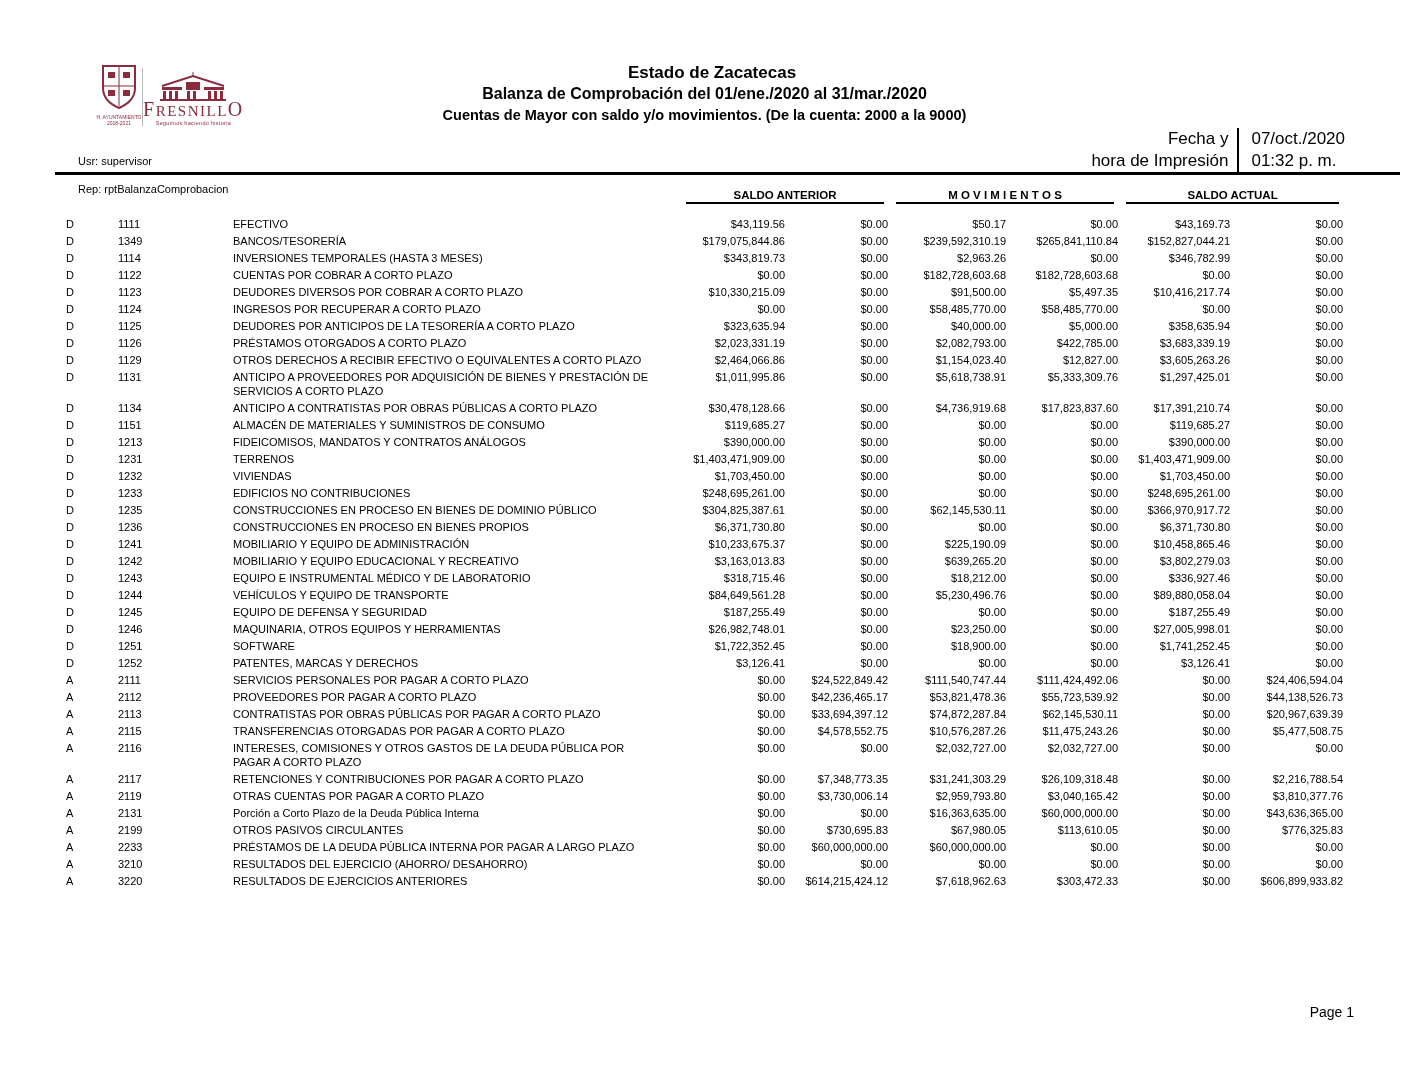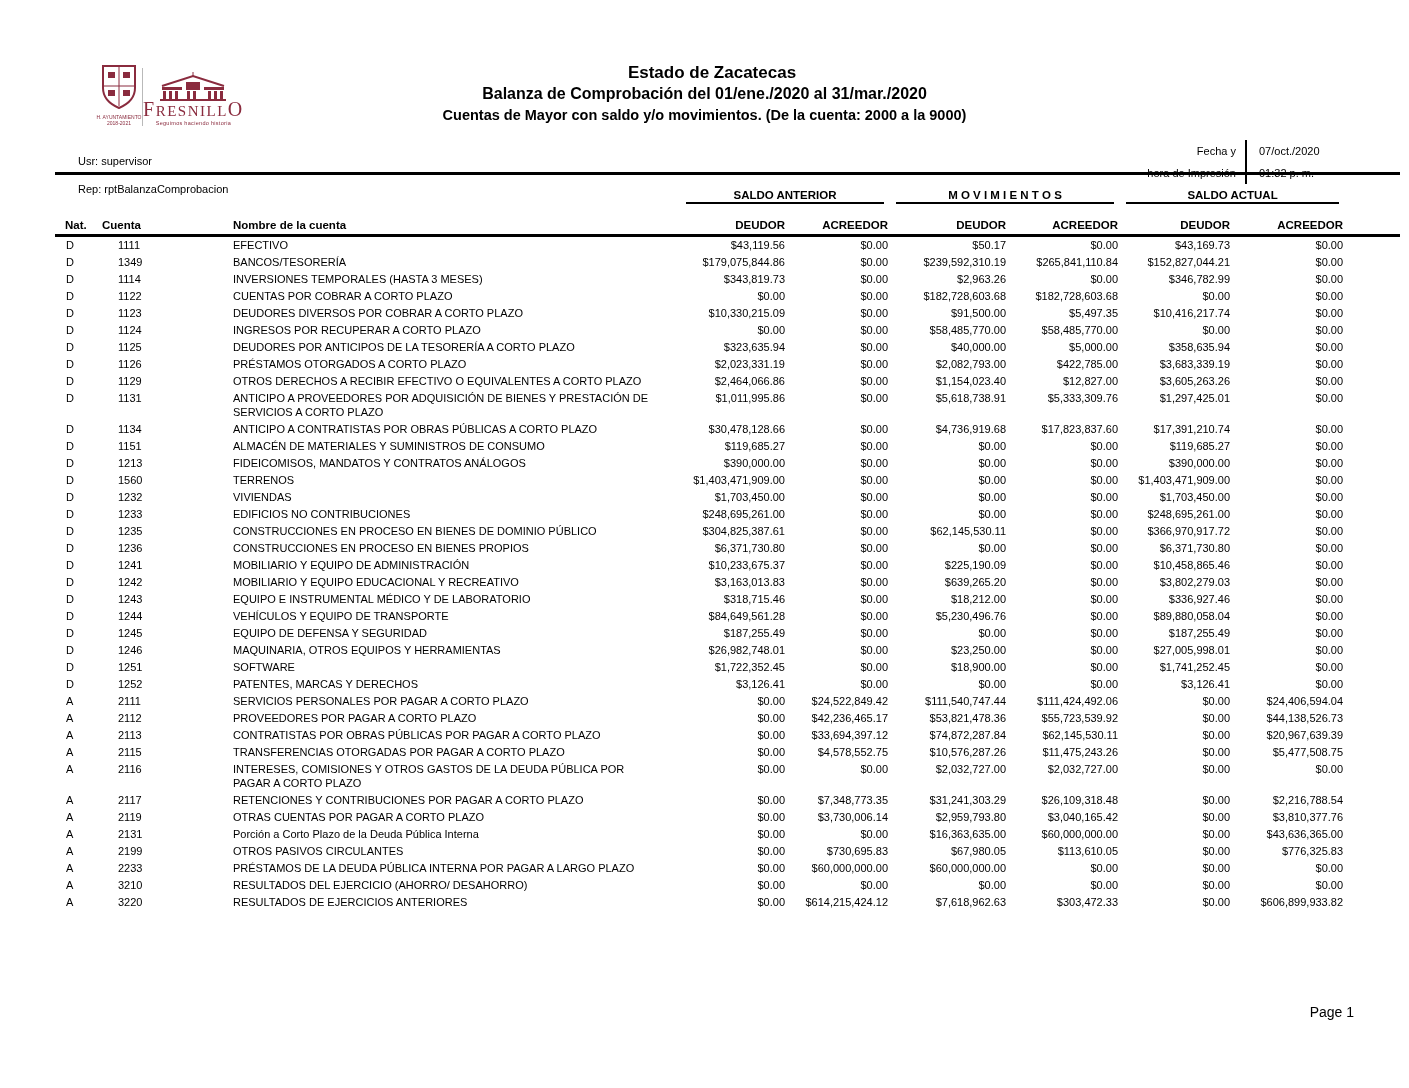--- a/index.html
+++ b/index.html
@@ -21,21 +21,21 @@
   .brand { font-family:"Liberation Serif", serif; color:#8a2b3e; font-size:15px; letter-spacing:1.5px; line-height:15px; }
   .brand .big { font-size:20px; }
   .tagline { font-size:5.5px; color:#8a2b3e; letter-spacing:.3px; margin-top:1px; }
 
   .title-block { position:absolute; left:0; right:0; top:62px; text-align:center; }
   .t1 { font-size:22px; font-weight:bold; line-height:26px; }
   .t2 { font-size:17px; font-weight:bold; line-height:21px;margin-left:15px; }
   .t3 { font-size:16px; font-weight:bold; line-height:22px; }
   .t4 { font-size:14.5px; font-weight:bold; line-height:21px; }
 
-  .print-info { position:absolute; right:64px; top:140px; display:flex; font-size:11px; }
+  .print-info { position:absolute; right:64px; top:128px; display:flex; font-size:17px; }
   .print-labels { text-align:right; padding-right:9px; line-height:22px; }
   .print-values { border-left:2px solid #000; padding-left:12px; line-height:22px; min-width:100px; }
 
   .rep-usr { position:absolute; left:78px; top:151px; font-size:11px; height:18px; width:260px; }
   .rep-usr .rep { position:absolute; left:0; top:0;margin-top:32px; }
   .rep-usr .usr { position:absolute; left:0; top:4px; }
 
   
   table.balanza {
     position:absolute; left:55px; top:172px;
@@ -148,32 +148,20 @@
             <span class="group-line">SALDO ANTERIOR</span>
           </td>
         <td colspan="2">
             <span class="group-line">M O V I M I E N T O S</span>
           </td>
         <td colspan="2">
             <span class="group-line">SALDO ACTUAL</span>
           </td>
         <td></td>
       </tr>
-      <tr class="cols-row">
-        <th class="lft h-nat">Nat.</th>
-        <th class="lft h-cuenta">Cuenta</th>
-        <th class="lft">Nombre de la cuenta</th>
-        <th>DEUDOR</th>
-        <th>ACREEDOR</th>
-        <th>DEUDOR</th>
-        <th>ACREEDOR</th>
-        <th>DEUDOR</th>
-        <th>ACREEDOR</th>
-        <th></th>
-      </tr>
     </thead>
     <tbody>
         <tr>
           <td class="nat">D</td>
           <td class="cuenta">1111</td>
           <td class="name">EFECTIVO</td>
           <td class="num">$43,119.56</td>
           <td class="num">$0.00</td>
           <td class="num">$50.17</td>
           <td class="num">$0.00</td>
@@ -320,21 +308,21 @@
           <td class="num">$390,000.00</td>
           <td class="num">$0.00</td>
           <td class="num">$0.00</td>
           <td class="num">$0.00</td>
           <td class="num">$390,000.00</td>
           <td class="num">$0.00</td>
           <td></td>
         </tr>
         <tr>
           <td class="nat">D</td>
-          <td class="cuenta">1560</td>
+          <td class="cuenta">1231</td>
           <td class="name">TERRENOS</td>
           <td class="num">$1,403,471,909.00</td>
           <td class="num">$0.00</td>
           <td class="num">$0.00</td>
           <td class="num">$0.00</td>
           <td class="num">$1,403,471,909.00</td>
           <td class="num">$0.00</td>
           <td></td>
         </tr>
         <tr>

